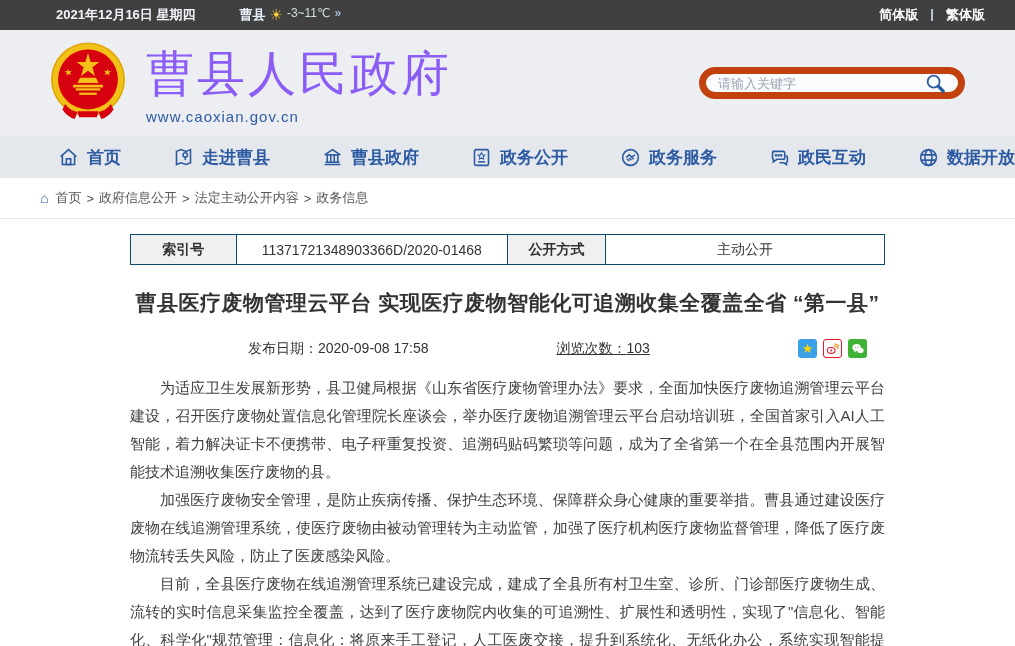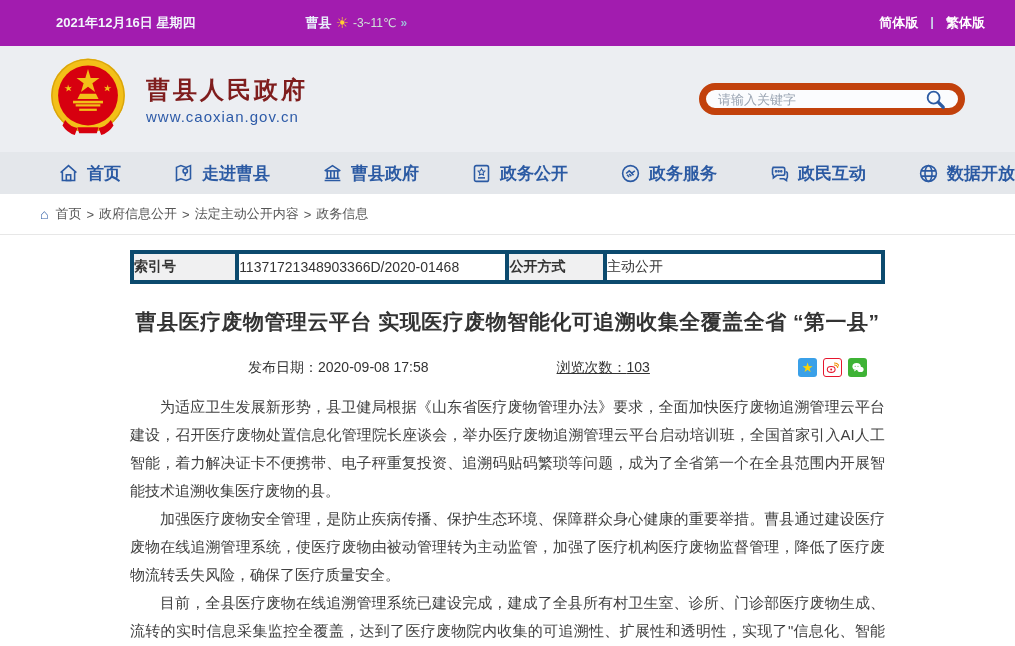--- a/index.html
+++ b/index.html
@@ -1,36 +1,36 @@
 <!DOCTYPE html>
 <html><head>
 <meta charset="utf-8">
 <style>
   * { margin:0; padding:0; box-sizing:border-box; }
   html,body { width:1015px; height:646px; overflow:hidden; background:#fff;
     font-family:"Liberation Sans","DejaVu Sans",sans-serif; }
 
   
-  .topbar { height:46px; background:#a21caf; color:#e8f0fb; font-size:13px;
+  .topbar { height:30px; background:#404040; color:#e8f0fb; font-size:13px;
     display:flex; align-items:center; padding:0 30px; }
   .topbar .date { margin-left:26px; font-weight:bold; color:#f2f6fc; }
-  .topbar .weather { margin-left:110px; display:flex; align-items:center; gap:4px; font-weight:bold; }
+  .topbar .weather { margin-left:44px; display:flex; align-items:flex-start; gap:4px; font-weight:bold; }
   .topbar .sun { color:#ffcc33; font-size:15px; }
   .topbar .temp { font-weight:normal; color:#cfe2d8; font-size:12px; }
   .topbar .more { color:#9fb8d8; font-size:12px; }
   .topbar .lang { margin-left:auto; font-weight:bold; color:#ffffff; display:flex; gap:12px; }
   .topbar .lang span { cursor:pointer; }
   .topbar .lang .sep { color:#cdd9ea; }
 
   
   .header { height:106px; background:#eceef2; display:flex; align-items:center; padding:0 30px; }
   .brand { display:flex; align-items:center; margin-left:14px; }
   .emblem { width:88px; height:88px; }
   .brand-text { margin-left:14px; }
-  .site-name { font-size:24px; font-weight:bold; color:#7f1d1d; letter-spacing:3px;
+  .site-name { font-size:48px; font-weight:normal; color:#8b5cf6; letter-spacing:3px;
     font-family:"Liberation Serif","DejaVu Serif",serif; }
   .site-url { font-size:15px; color:#2e5ba8; margin-top:2px; letter-spacing:1px; }
   .search { margin-left:auto; margin-right:20px; width:266px; height:32px; background:#fbfcfe;
     border:7px solid #c2410c; border-radius:17px; display:flex; align-items:center; padding:0 12px; }
   .search input { flex:1; border:none; outline:none; background:transparent; font-size:13px; color:#333; }
   .search input::placeholder { color:#9aa4b2; }
   .search .mag { width:22px; height:22px; cursor:pointer; flex:0 0 auto; }
 
   
   .nav { height:42px; background:#e4e7eb; display:flex; align-items:center; padding:0 58px; gap:52px; }
@@ -41,21 +41,21 @@
   
   .breadcrumb { height:41px; background:#fff; border-bottom:1px solid #e7e7e7;
     display:flex; align-items:center; padding:0 40px; font-size:13px; color:#555; gap:5px; }
   .breadcrumb .home-ico { color:#2b5aa3; font-size:14px; margin-right:2px; }
   .breadcrumb span { cursor:default; }
   .breadcrumb .crumb { cursor:pointer; }
 
   
   .content { width:755px; margin:0 auto; padding-top:15px; }
   table.info { width:100%; border-collapse:collapse; font-size:14px; color:#333; }
-  table.info th, table.info td { border:4px solid #0c4a6e; height:30px; text-align:left;
+  table.info th, table.info td { border:1px solid #0c4a6e; height:30px; text-align:center;
     font-weight:normal; }
   table.info th { background:#f0f0f1; width:14%; color:#333; font-weight:bold; }
   table.info td.v1 { width:36%; background:#fff; }
   table.info th.h2 { width:13%; }
   table.info td.v2 { width:37%; background:#fff; }
 
   .article-title { margin-top:24px; text-align:center; font-size:21px; font-weight:bold;
     color:#333; letter-spacing:0.5px; }
   .meta { margin-top:22px; display:flex; align-items:center; font-size:14px; color:#333;
     padding-left:118px; }
@@ -232,17 +232,17 @@
             <ellipse cx="13.5" cy="12" rx="4.5" ry="3.8" fill="#fff"></ellipse>
             <circle cx="6" cy="7.5" r="0.8" fill="#3eb335"></circle>
             <circle cx="10" cy="7.5" r="0.8" fill="#3eb335"></circle>
           </svg>
       </span>
     </span>
   </div>
 
   <div class="body-text">
     <p>为适应卫生发展新形势，县卫健局根据《山东省医疗废物管理办法》要求，全面加快医疗废物追溯管理云平台建设，召开医疗废物处置信息化管理院长座谈会，举办医疗废物追溯管理云平台启动培训班，全国首家引入AI人工智能，着力解决证卡不便携带、电子秤重复投资、追溯码贴码繁琐等问题，成为了全省第一个在全县范围内开展智能技术追溯收集医疗废物的县。</p>
-    <p>加强医疗废物安全管理，是防止疾病传播、保护生态环境、保障群众身心健康的重要举措。曹县通过建设医疗废物在线追溯管理系统，使医疗废物由被动管理转为主动监管，加强了医疗机构医疗废物监督管理，降低了医疗废物流转丢失风险，确保了医疗质量安全。</p>
+    <p>加强医疗废物安全管理，是防止疾病传播、保护生态环境、保障群众身心健康的重要举措。曹县通过建设医疗废物在线追溯管理系统，使医疗废物由被动管理转为主动监管，加强了医疗机构医疗废物监督管理，降低了医疗废物流转丢失风险，防止了医废感染风险。</p>
     <p>目前，全县医疗废物在线追溯管理系统已建设完成，建成了全县所有村卫生室、诊所、门诊部医疗废物生成、流转的实时信息采集监控全覆盖，达到了医疗废物院内收集的可追溯性、扩展性和透明性，实现了"信息化、智能化、科学化"规范管理：信息化：将原来手工登记，人工医废交接，提升到系统化、无纸化办公，系统实现智能提醒、逾期预警、电子交接单、全过程监控、追溯，提高了工作效率。智能化：引入全国首家AI人工智能技术，机构在医废贮存、收集、追溯时，可实现刷脸医废收集、电子秤重量数字识别等智能化操作，手写追溯码识别，节约了服务成本。科学化：医疗废物本身具有传染性，建设全县医疗废物在线追溯管理系统，避免了直接接触，防止了医废感染风险。</p>
   </div>
 
 </div>
 
 </body></html>

